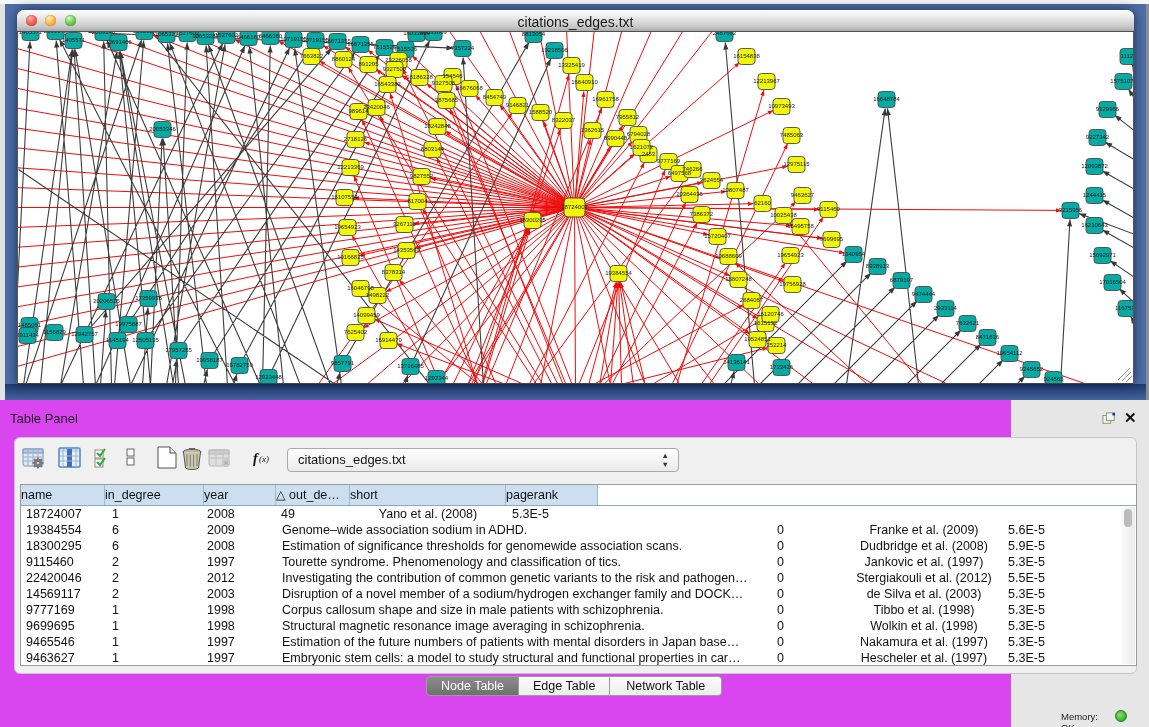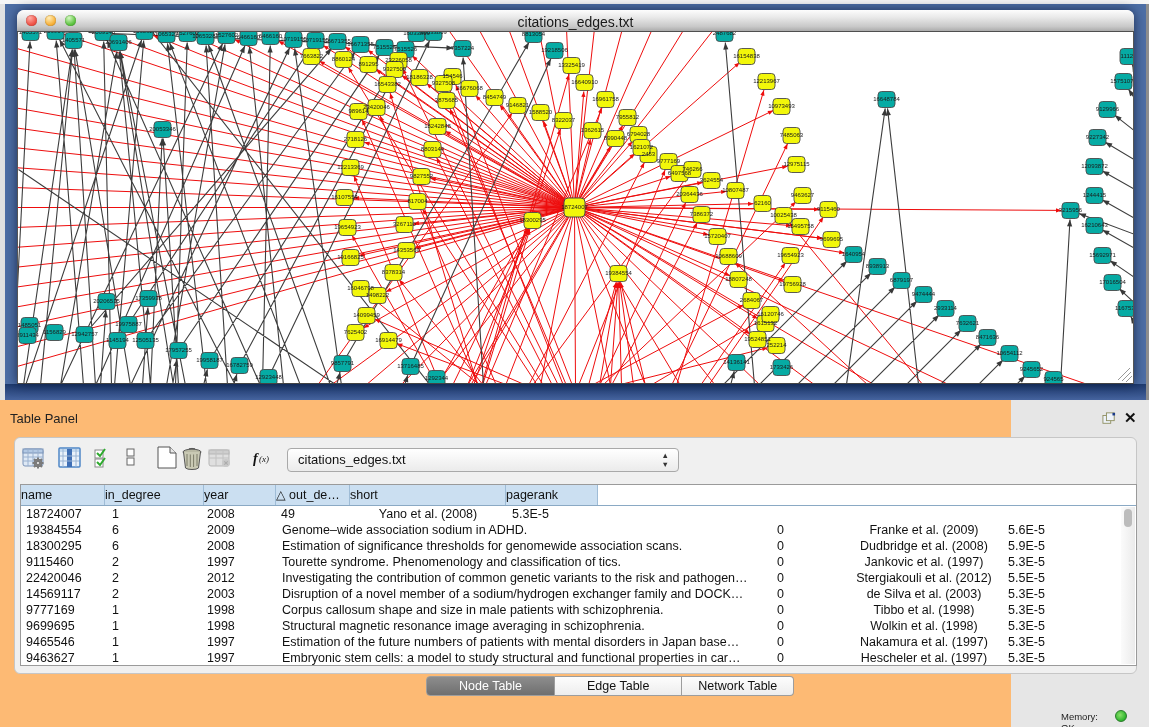--- a/index.html
+++ b/index.html
@@ -10,42 +10,42 @@
 .deskband{position:absolute;left:5px;top:384px;width:1141px;height:16px;background:linear-gradient(#1d3a6e,#45639e)}
 .win{position:absolute;left:17px;top:10px;width:1117px;height:374px;border-radius:8px 8px 0 0;box-shadow:0 0 12px rgba(5,15,45,.7)}
 .titlebar{position:absolute;left:0;top:0;width:1117px;height:22px;border-radius:7px 7px 0 0;background:linear-gradient(#fdfdfd,#e9e9e9 35%,#c9c9c9 78%,#ababab);border-bottom:1px solid #4f4f4f;}
 .title{position:absolute;left:0;right:0;top:4px;text-align:center;font-size:14px;color:#1a1a1a}
 .tl{position:absolute;top:15px;width:11px;height:11px;border-radius:50%}
 .tl.r{left:9px;background:radial-gradient(circle at 4px 3px,#ffada5,#f0564a 60%,#d13c33);box-shadow:inset 0 0 1px #90201a}
 .tl.y{left:28px;background:radial-gradient(circle at 4px 3px,#ffeeba,#f8b43f 60%,#dd9220);box-shadow:inset 0 0 1px #8f5e06}
 .tl.g{left:48px;background:radial-gradient(circle at 4px 3px,#d6f8c4,#62c646 60%,#3ba327);box-shadow:inset 0 0 1px #2d6e12}
 .canvas{position:absolute;left:17px;top:31px;width:1117px;height:353px;background:#fff;border-left:1px solid #555;border-right:1px solid #555;border-bottom:1px solid #444;overflow:hidden}
 
-.panel{position:absolute;left:0;top:400px;width:1011px;height:327px;background:#fdba74}
+.panel{position:absolute;left:0;top:400px;width:1011px;height:327px;background:#d946ef}
 .ptitle{position:absolute;left:10px;top:11px;font-size:13px;color:#222}
 .pfloat{position:absolute;left:1102px;top:12px;width:14px;height:13px}
 .pclose{position:absolute;left:1124px;top:9px;font-size:15px;font-weight:bold;color:#111}
 .inner{position:absolute;left:14px;top:37px;width:1123px;height:237px;background:#f0f0f0;border:1px solid #c6c6c6;border-radius:6px}
 .toolbar{position:absolute;left:6px;top:8px;height:26px;width:1100px}
 .combo{position:absolute;left:266px;top:2px;width:392px;height:24px;background:linear-gradient(#ffffff,#ebebeb);border:1px solid #a9a9a9;border-radius:4px;font-size:13px;color:#111;line-height:22px;padding-left:10px}
 .combo .ar{position:absolute;right:9px;top:2px;font-size:7.5px;color:#333;line-height:9px;text-align:center}
 .tbl{position:absolute;left:5px;top:46px;width:1117px;height:182px;background:#fff;border:1px solid #9a9a9a}
 .thead{position:absolute;left:0;top:0;height:21px;width:1115px;background:#fff;border-bottom:1px solid #8aa9c4;display:flex}
 .thead div{background:#cbdff1;border-right:1px solid #9fbcd6;font-size:12.5px;color:#111;line-height:21px;overflow:hidden;white-space:nowrap}
 .tbody{position:absolute;left:0;top:21px;width:1115px;height:159px;font-size:12.5px;color:#111}
 .tr{display:flex;height:16px;line-height:16px;white-space:nowrap}
 .tr div{overflow:hidden}
 .c0{width:84px;padding-left:5px}.c1{width:99px;padding-left:7px}.c2{width:72px;padding-left:3px}
 .c3{width:496px;padding-left:6px}.c4{width:74px;padding-left:5px}.c5{width:156px;text-align:center}
 .c6{width:92px;padding-left:6px}
 .h0{width:84px}.h1{width:99px}.h2{width:72px}.h3{width:496px}.h4{width:74px}.h5{width:156px}.h6{width:92px}
 .vsb{position:absolute;left:1100px;top:22px;width:14px;height:157px;background:linear-gradient(90deg,#fbfbfb,#ebebeb)}
 .vthumb{position:absolute;left:3px;top:2px;width:8px;height:18px;border-radius:4px;background:#bcbcbc}
 .tabs{position:absolute;left:426px;top:276px;height:20px;display:flex;font-size:12.5px}
-.tab{height:20px;line-height:19px;padding:0 32px;background:linear-gradient(#fdfdfd,#ededed);border:1px solid #9d9d9d;border-left:none;color:#111}
+.tab{height:20px;line-height:19px;padding:0 14px;background:linear-gradient(#fdfdfd,#ededed);border:1px solid #9d9d9d;border-left:none;color:#111}
 .tab.first{border-left:1px solid #9d9d9d;border-radius:4px 0 0 4px}
 .tab.last{border-radius:0 4px 4px 0}
 .tab.sel{background:linear-gradient(#8d8d8d,#6f6f6f);color:#fff}
 .mem{position:absolute;left:1061px;top:311px;font-size:9.5px;color:#222}
 .memdot{position:absolute;left:1115px;top:310px;width:12px;height:12px;border-radius:50%;background:radial-gradient(circle at 4px 4px,#8ae06a,#2db52d 70%,#1f8f1f);border:1px solid #2a7a2a}
 </style></head><body>
 <div class="desktop"></div>
 <div class="deskband"></div>
 <div class="topstrip"></div>
 <div class="leftstrip"></div>

